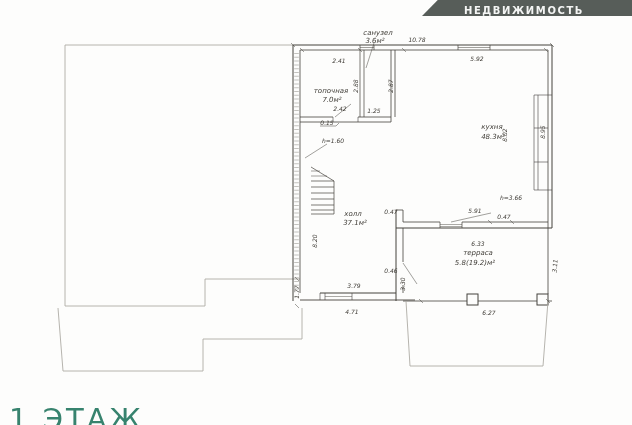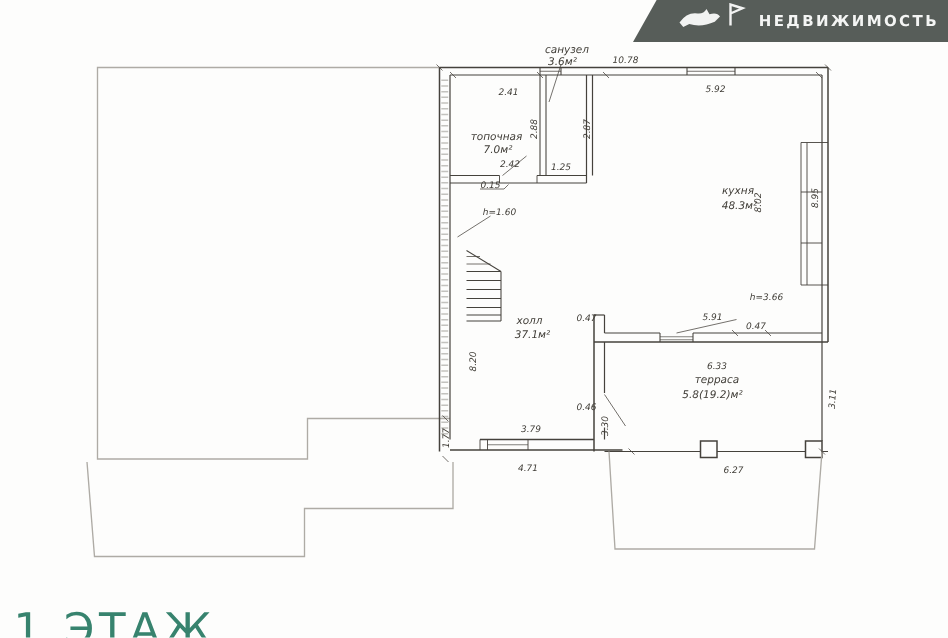--- a/index.html
+++ b/index.html
@@ -3,25 +3,25 @@
 <meta charset="utf-8">
 <style>
   html,body{margin:0;padding:0;}
   body{
     width:632px;height:425px;position:relative;overflow:hidden;
     background:#fdfdfc;
     font-family:"DejaVu Sans", sans-serif;
   }
   
   .banner{
-    position:absolute;top:0;right:0;width:210px;height:28px;
+    position:absolute;top:0;right:0;width:210px;height:16px;
     background:#575d59;
     clip-path:polygon(7.5% 0,100% 0,100% 100%,0 100%);
     display:flex;align-items:center;justify-content:flex-end;
-    gap:7px;padding-right:6px;box-sizing:border-box;
+    gap:7px;padding-right:6px;box-sizing:border-box;flex-direction:column;
   }
   .banner .brand-name{
     color:#f4f5f4;font-size:10px;font-weight:bold;letter-spacing:1.6px;
     font-family:"DejaVu Sans",sans-serif;white-space:nowrap;
   }
   .banner svg{display:block;margin-top:-6px;}
   
   .floor-title{
     position:absolute;left:9px;top:402px;
     color:#37836e;font-size:29px;letter-spacing:3px;

